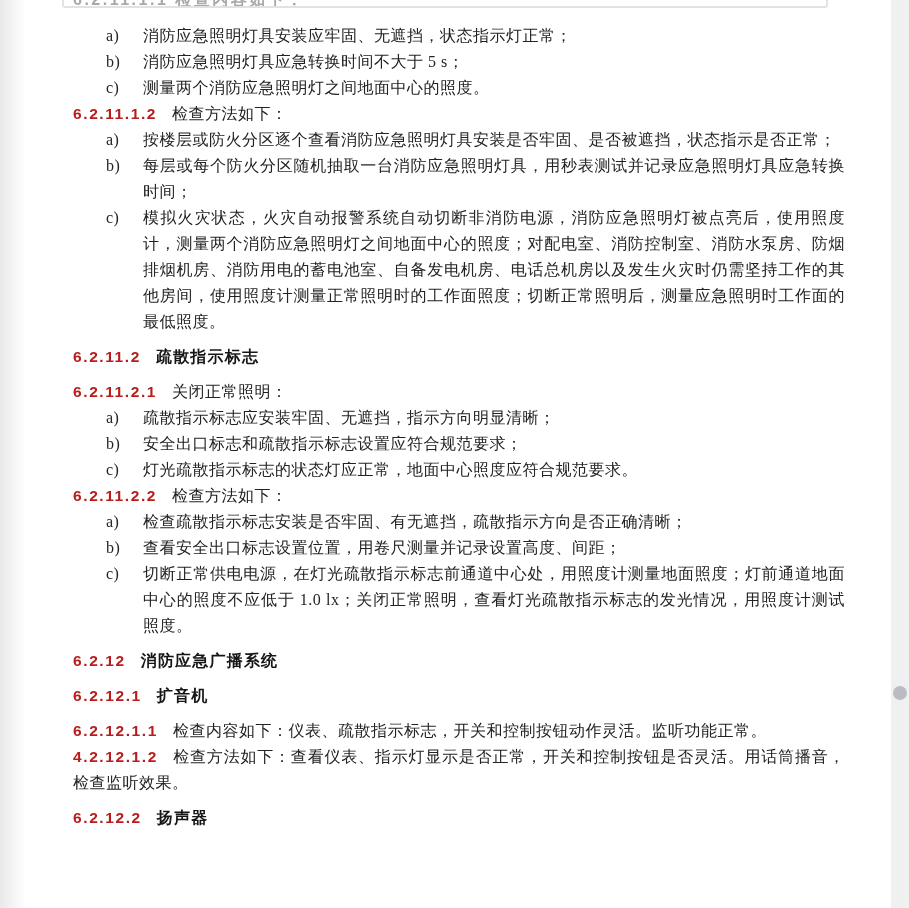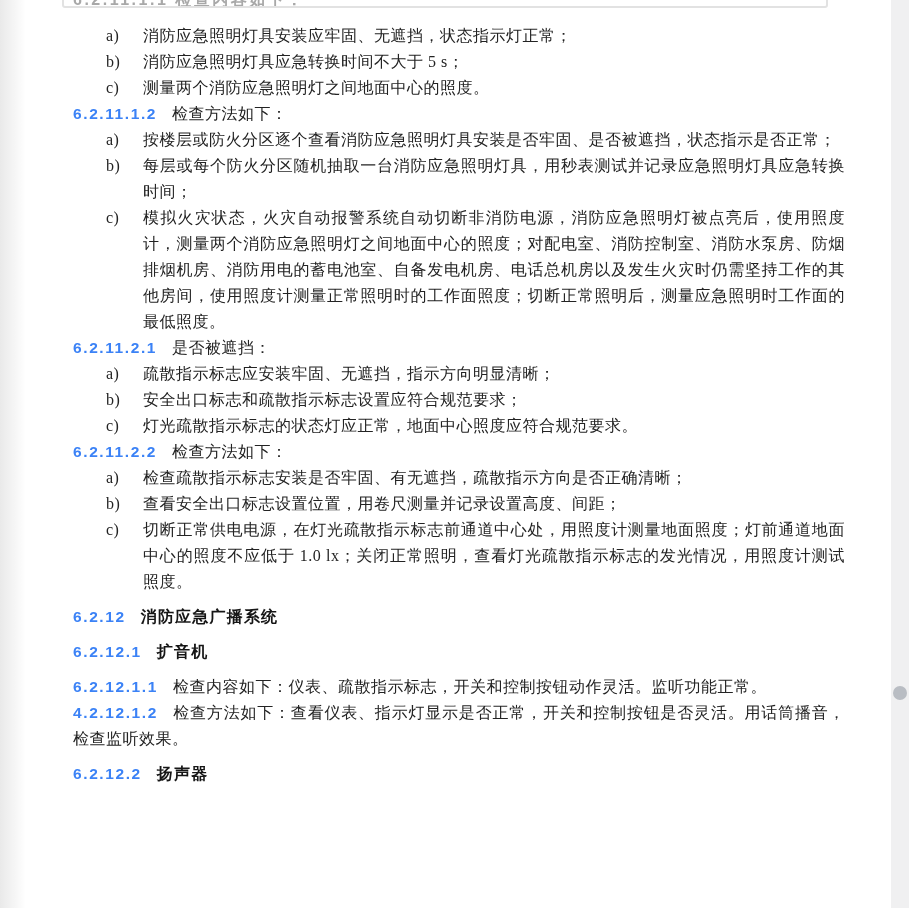--- a/index.html
+++ b/index.html
@@ -33,21 +33,21 @@
   .content {
     position: absolute; left: 0; top: 0; width: 909px; height: 908px;
     padding: 23px 64px 0 73px;
     font-size: 16px; line-height: 26px; letter-spacing: 0.5px;
     z-index: 1;
   }
   .clause { margin: 0; text-align: justify; }
   .num {
     font-family: "Liberation Sans", "DejaVu Sans", sans-serif;
     font-weight: 700; font-size: 15.5px; letter-spacing: 1.6px;
-    color: #3b82f6; margin-right: 15px; white-space: nowrap;
+    color: #b91c1c; margin-right: 15px; white-space: nowrap;
   }
   .heading {
     margin: 9px 0;
     font-family: "Liberation Sans", "DejaVu Sans", sans-serif;
     font-weight: 700; color: #161616;
   }
   .heading .title { letter-spacing: 1.2px; font-size: 16px; }
   .list-item { display: flex; padding-left: 33px; }
   .list-item .marker { flex: 0 0 37px; }
   .list-item .text { flex: 1; text-align: justify; }
@@ -90,21 +90,22 @@
         <span class="text">按楼层或防火分区逐个查看消防应急照明灯具安装是否牢固、是否被遮挡，状态指示是否正常；</span>
       </div>
       <div class="list-item">
         <span class="marker">b)</span>
         <span class="text">每层或每个防火分区随机抽取一台消防应急照明灯具，用秒表测试并记录应急照明灯具应急转换时间；</span>
       </div>
       <div class="list-item">
         <span class="marker">c)</span>
         <span class="text">模拟火灾状态，火灾自动报警系统自动切断非消防电源，消防应急照明灯被点亮后，使用照度计，测量两个消防应急照明灯之间地面中心的照度；对配电室、消防控制室、消防水泵房、防烟排烟机房、消防用电的蓄电池室、自备发电机房、电话总机房以及发生火灾时仍需坚持工作的其他房间，使用照度计测量正常照明时的工作面照度；切断正常照明后，测量应急照明时工作面的最低照度。</span>
       </div>
-      <p class="clause"><span class="num">6.2.11.2.1</span><span class="body">是否被遮挡：</span></p>
+      <div class="heading"><span class="num">6.2.11.2</span><span class="title">疏散指示标志</span></div>
+      <p class="clause"><span class="num">6.2.11.2.1</span><span class="body">关闭正常照明：</span></p>
       <div class="list-item">
         <span class="marker">a)</span>
         <span class="text">疏散指示标志应安装牢固、无遮挡，指示方向明显清晰；</span>
       </div>
       <div class="list-item">
         <span class="marker">b)</span>
         <span class="text">安全出口标志和疏散指示标志设置应符合规范要求；</span>
       </div>
       <div class="list-item">
         <span class="marker">c)</span>

